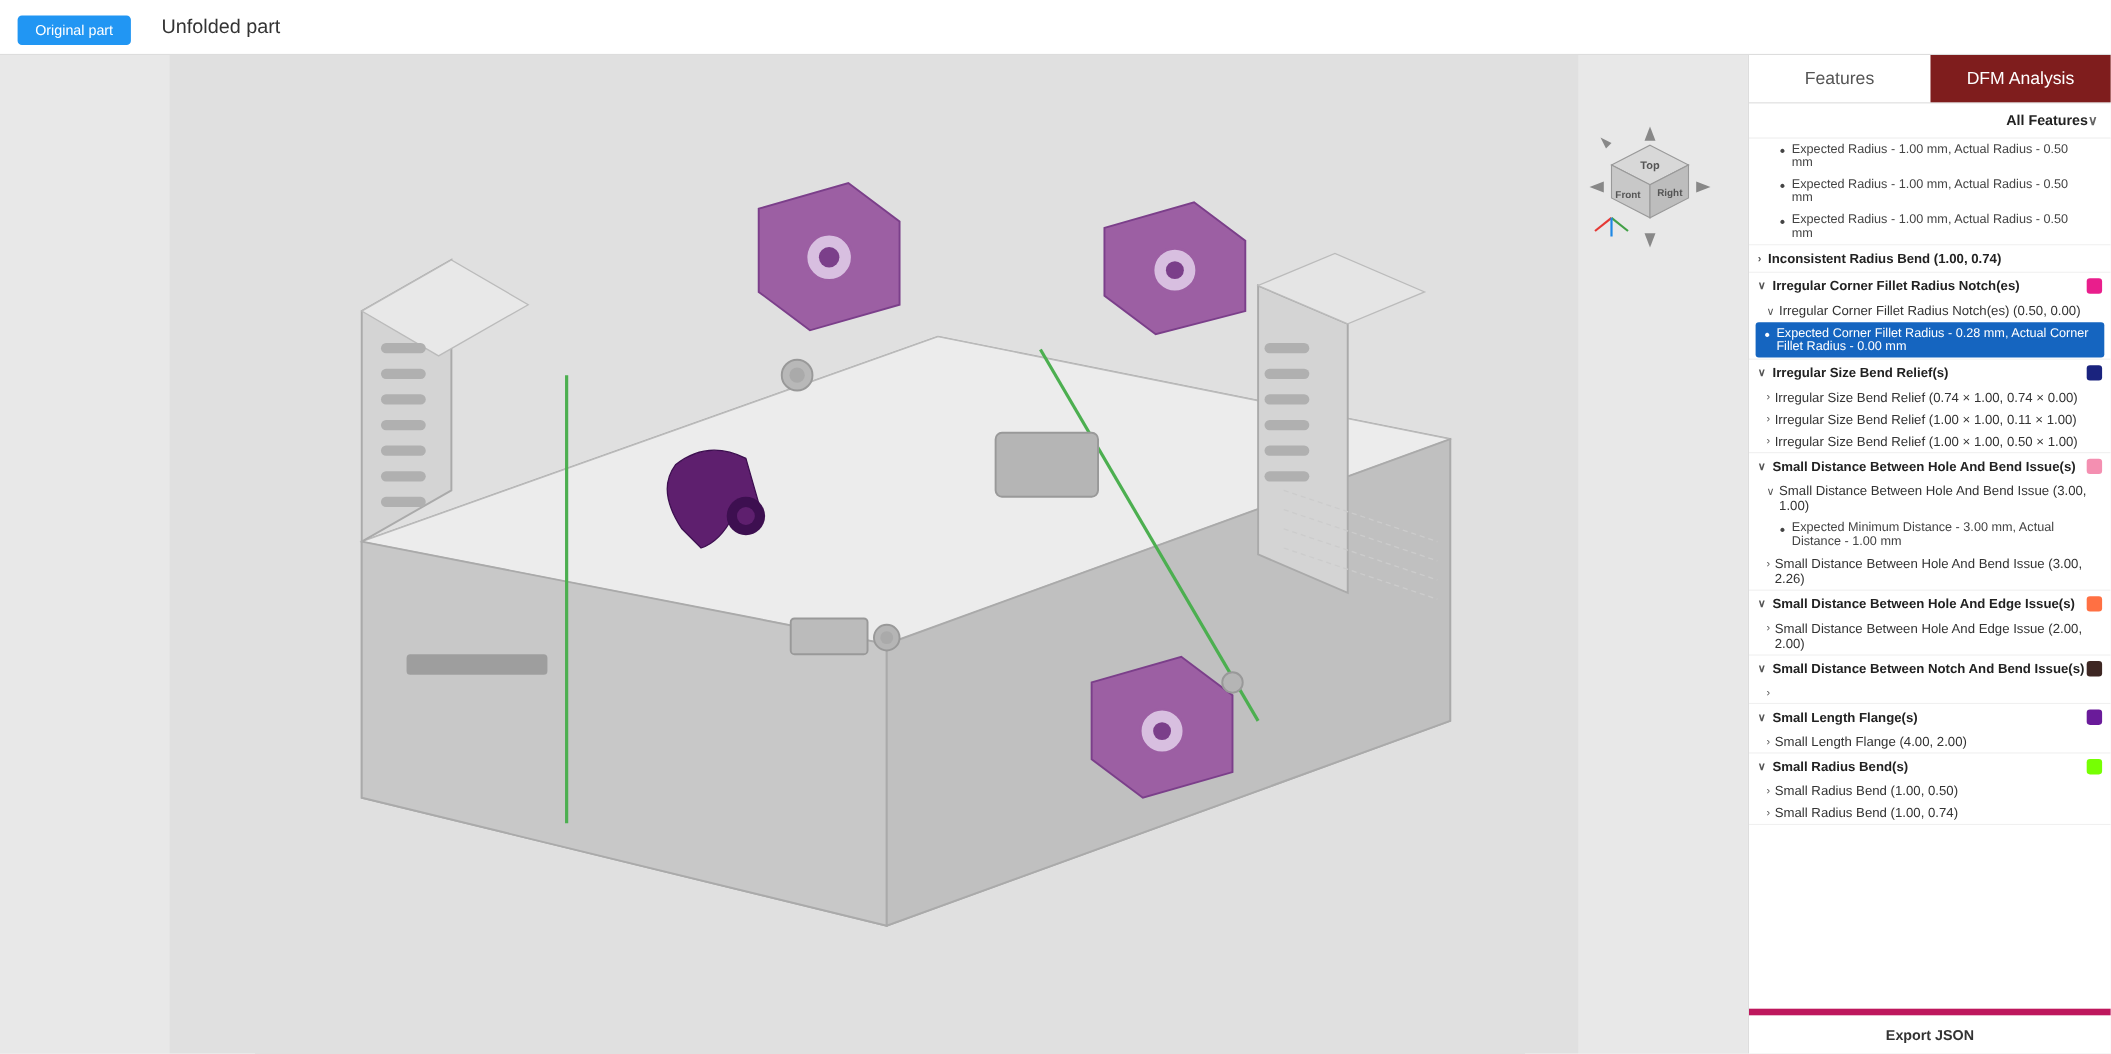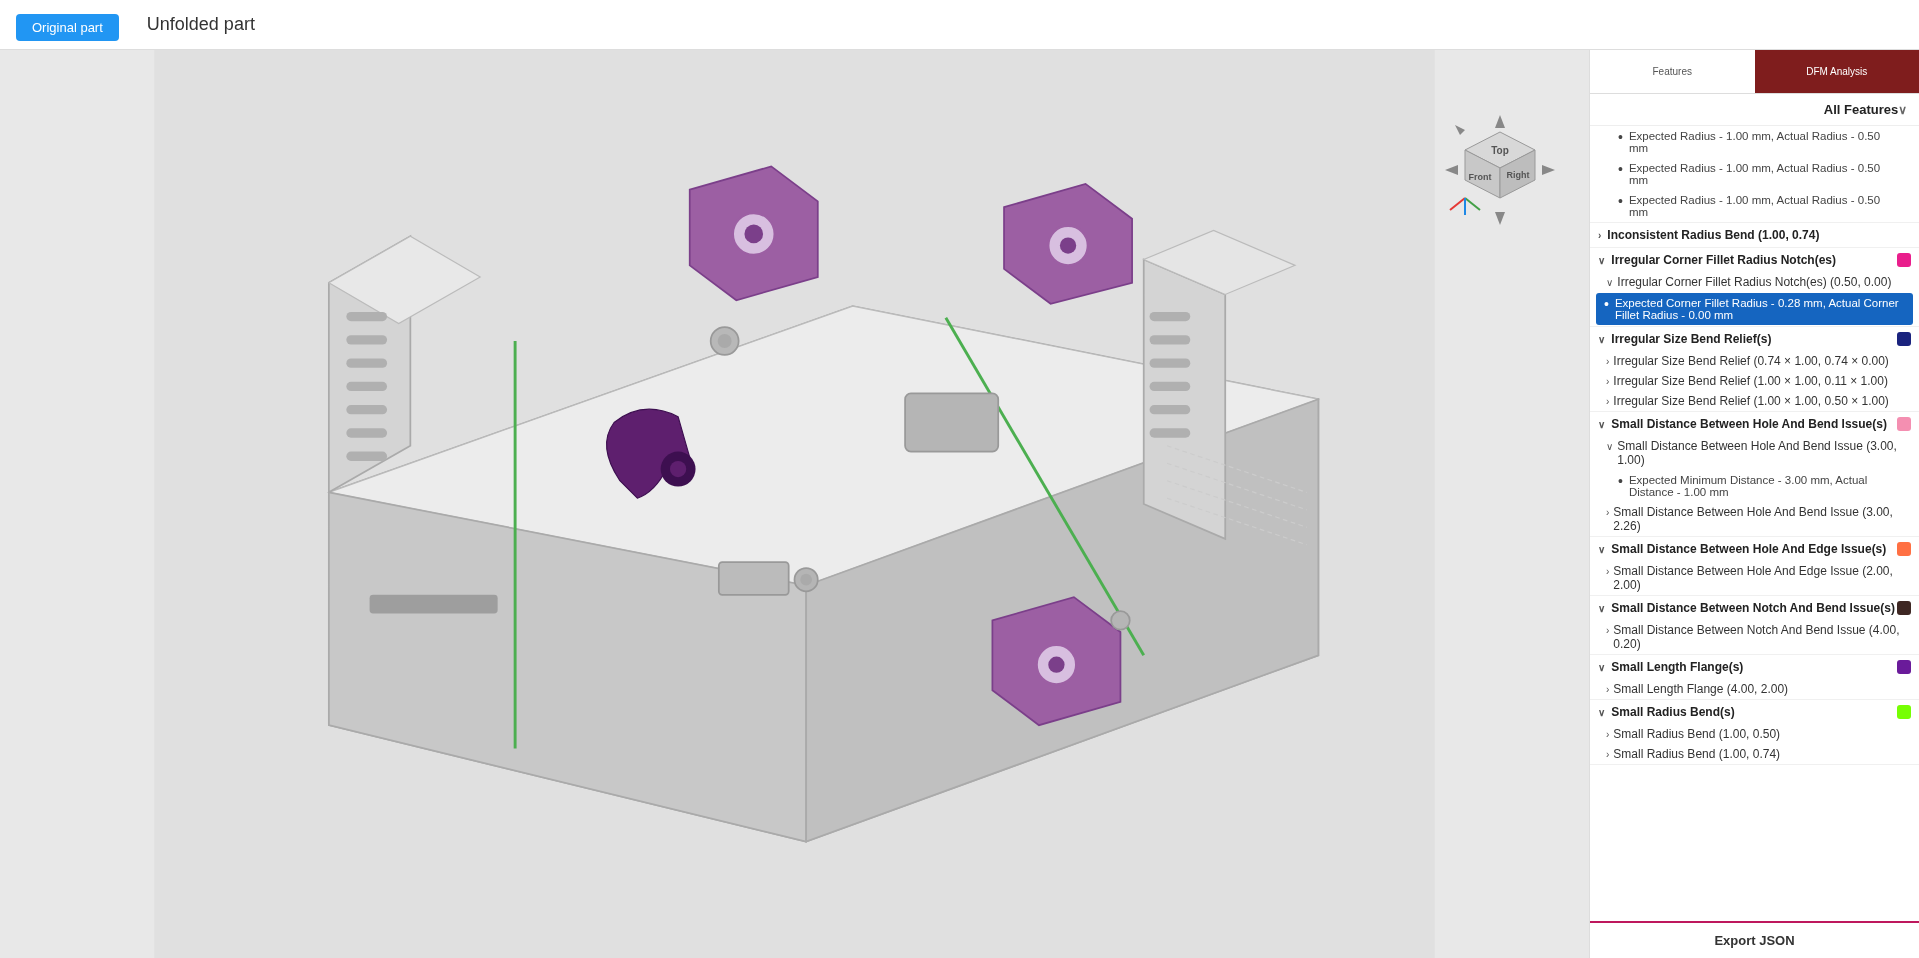--- a/index.html
+++ b/index.html
@@ -21,21 +21,21 @@
     .cube-svg { width: 120px; height: 120px; }
 
     .right-panel {
       width: 330px; background: #fff; border-left: 1px solid #ddd; display: flex; flex-direction: column; overflow: hidden;
     }
 
     .tabs-row {
       display: flex; border-bottom: 1px solid #ddd; height: 44px;
     }
     .tab-btn {
-      flex: 1; border: none; background: transparent; font-size: 10px; cursor: pointer; color: #555; font-weight: 500;
+      flex: 1; border: none; background: transparent; font-size: 16px; cursor: pointer; color: #555; font-weight: 500;
     }
     .tab-btn.active { background: #7f1d1d; color: #fff; }
 
     .features-header {
       display: flex; align-items: center; justify-content: flex-end; padding: 8px 12px; border-bottom: 1px solid #eee; font-size: 13px; font-weight: 600; color: #222;
     }
     .chevron-icon { font-size: 12px; color: #666; cursor: pointer; }
 
     .features-list { flex: 1; overflow-y: auto; font-size: 12px; color: #333; }
 
@@ -49,21 +49,21 @@
 
     .feature-sub { padding: 3px 16px; cursor: pointer; font-size: 12px; color: #333; display: flex; align-items: flex-start; gap: 4px; }
     .feature-sub .chevron { font-size: 10px; color: #555; flex-shrink: 0; margin-top: 2px; }
 
     .feature-item { padding: 4px 24px 4px 28px; font-size: 11.5px; color: #444; display: flex; align-items: flex-start; gap: 6px; }
     .feature-item .bullet { flex-shrink: 0; font-size: 14px; color: #444; margin-top: -1px; }
     .feature-item.highlighted { background: #1565c0; color: #fff; border-radius: 3px; margin: 1px 6px; padding: 4px 8px; }
     .feature-item.highlighted .bullet { color: #fff; }
 
     .export-row {
-      padding: 10px 12px; border-top: 2px solid #be185d; text-align: center; font-size: 13px; font-weight: 600; color: #333; cursor: pointer;
+      padding: 10px 12px; border-top: 6px solid #be185d; text-align: center; font-size: 13px; font-weight: 600; color: #333; cursor: pointer;
     }
 
     
     .part-svg { width: 100%; height: 100%; }
   </style>
 </head>
 <body>
 
 <div class="top-bar">
   <button class="btn-original">Original part</button>
@@ -278,21 +278,20 @@
       </div>
 
       <div class="feature-group">
         <div class="feature-group-header">
           <span class="chevron">∨</span>
           <span>Small Distance Between Notch And Bend Issue(s)</span>
           <span class="color-dot" style="background:#3e2723;"></span>
         </div>
         <div class="feature-sub">
           <span class="chevron">›</span>
-          <span>Small Distance Between Notch And Bend Issue (4.00, 0.20)</span>
         </div>
       </div>
 
       <div class="feature-group">
         <div class="feature-group-header">
           <span class="chevron">∨</span>
           <span>Small Length Flange(s)</span>
           <span class="color-dot" style="background:#6a1b9a;"></span>
         </div>
         <div class="feature-sub">

